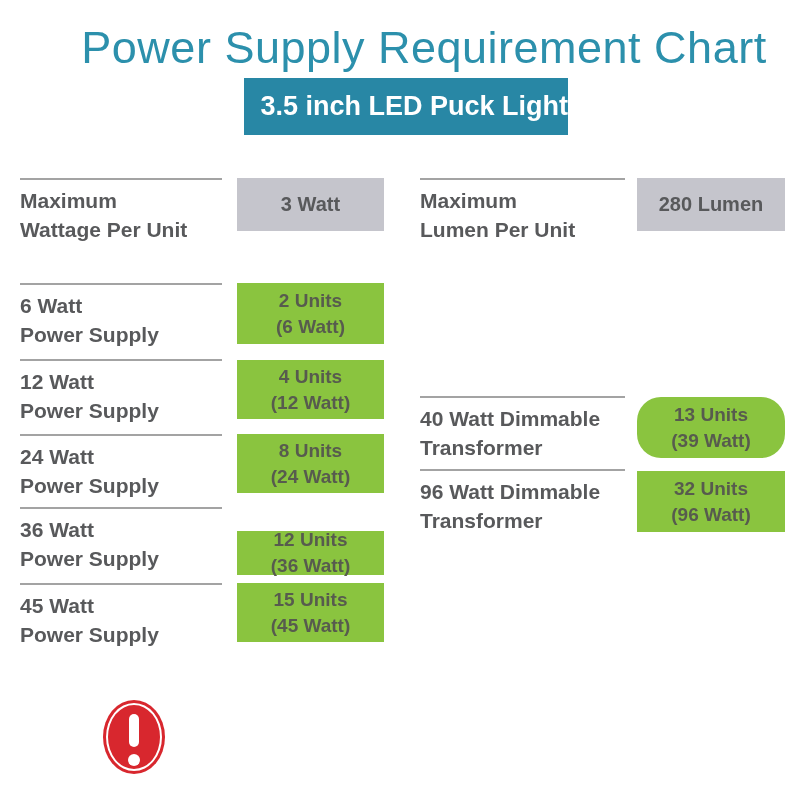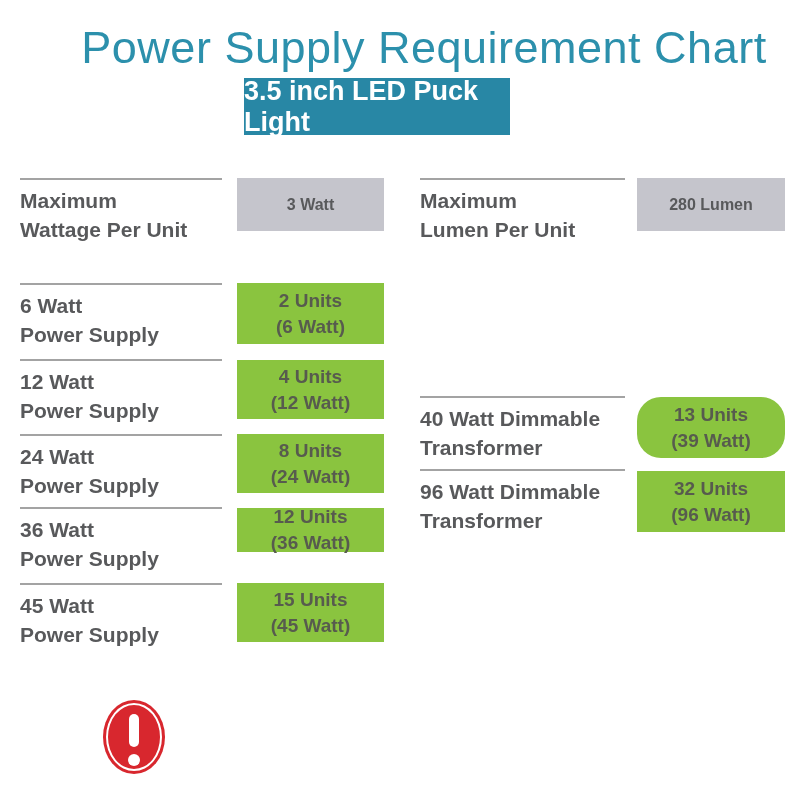--- a/index.html
+++ b/index.html
@@ -19,21 +19,21 @@
     text-align: center;
     font-size: 45px;
     font-weight: 400;
     letter-spacing: 0.5px;
     color: #2C90AC;
     padding-left: 48px;
   }
   .banner {
     position: absolute;
     left: 244px; top: 78px;
-    width: 266px; height: 57px;
+    width: 324px; height: 57px;
     background: #2887A5;
     color: #ffffff;
     font-size: 27px;
     font-weight: bold;
     display: flex;
     align-items: center;
     justify-content: flex-end;
   }
   .rule-label {
     position: absolute;
@@ -51,21 +51,21 @@
     display: flex;
     flex-direction: column;
     align-items: center;
     justify-content: center;
     text-align: center;
     font-weight: bold;
   }
   .value-box.gray {
     background: #C5C5CC;
     color: #58595B;
-    font-size: 16px;
+    font-size: 20px;
   }
   .value-box.green {
     background: #8AC43F;
     color: #575B4E;
     font-size: 19px;
     line-height: 26px;
   }
   .lbox { left: 237px; width: 147px; }
   .rbox { left: 637px; width: 148px; }
   .warn-icon {
@@ -150,21 +150,21 @@
   </div>
   <div class="value-box green lbox" style="top:434px; height:59px;">
     <div>8 Units</div>
     <div>(24 Watt)</div>
   </div>
 
   <div class="rule-label left-col" style="top:507px;">
     <div>36 Watt</div>
     <div>Power Supply</div>
   </div>
-  <div class="value-box green lbox" style="top:508px; height:44px;">
+  <div class="value-box green lbox" style="top:531px; height:44px;">
     <div>12 Units</div>
     <div>(36 Watt)</div>
   </div>
 
   <div class="rule-label left-col" style="top:583px;">
     <div>45 Watt</div>
     <div>Power Supply</div>
   </div>
   <div class="value-box green lbox" style="top:583px; height:59px;">
     <div>15 Units</div>

